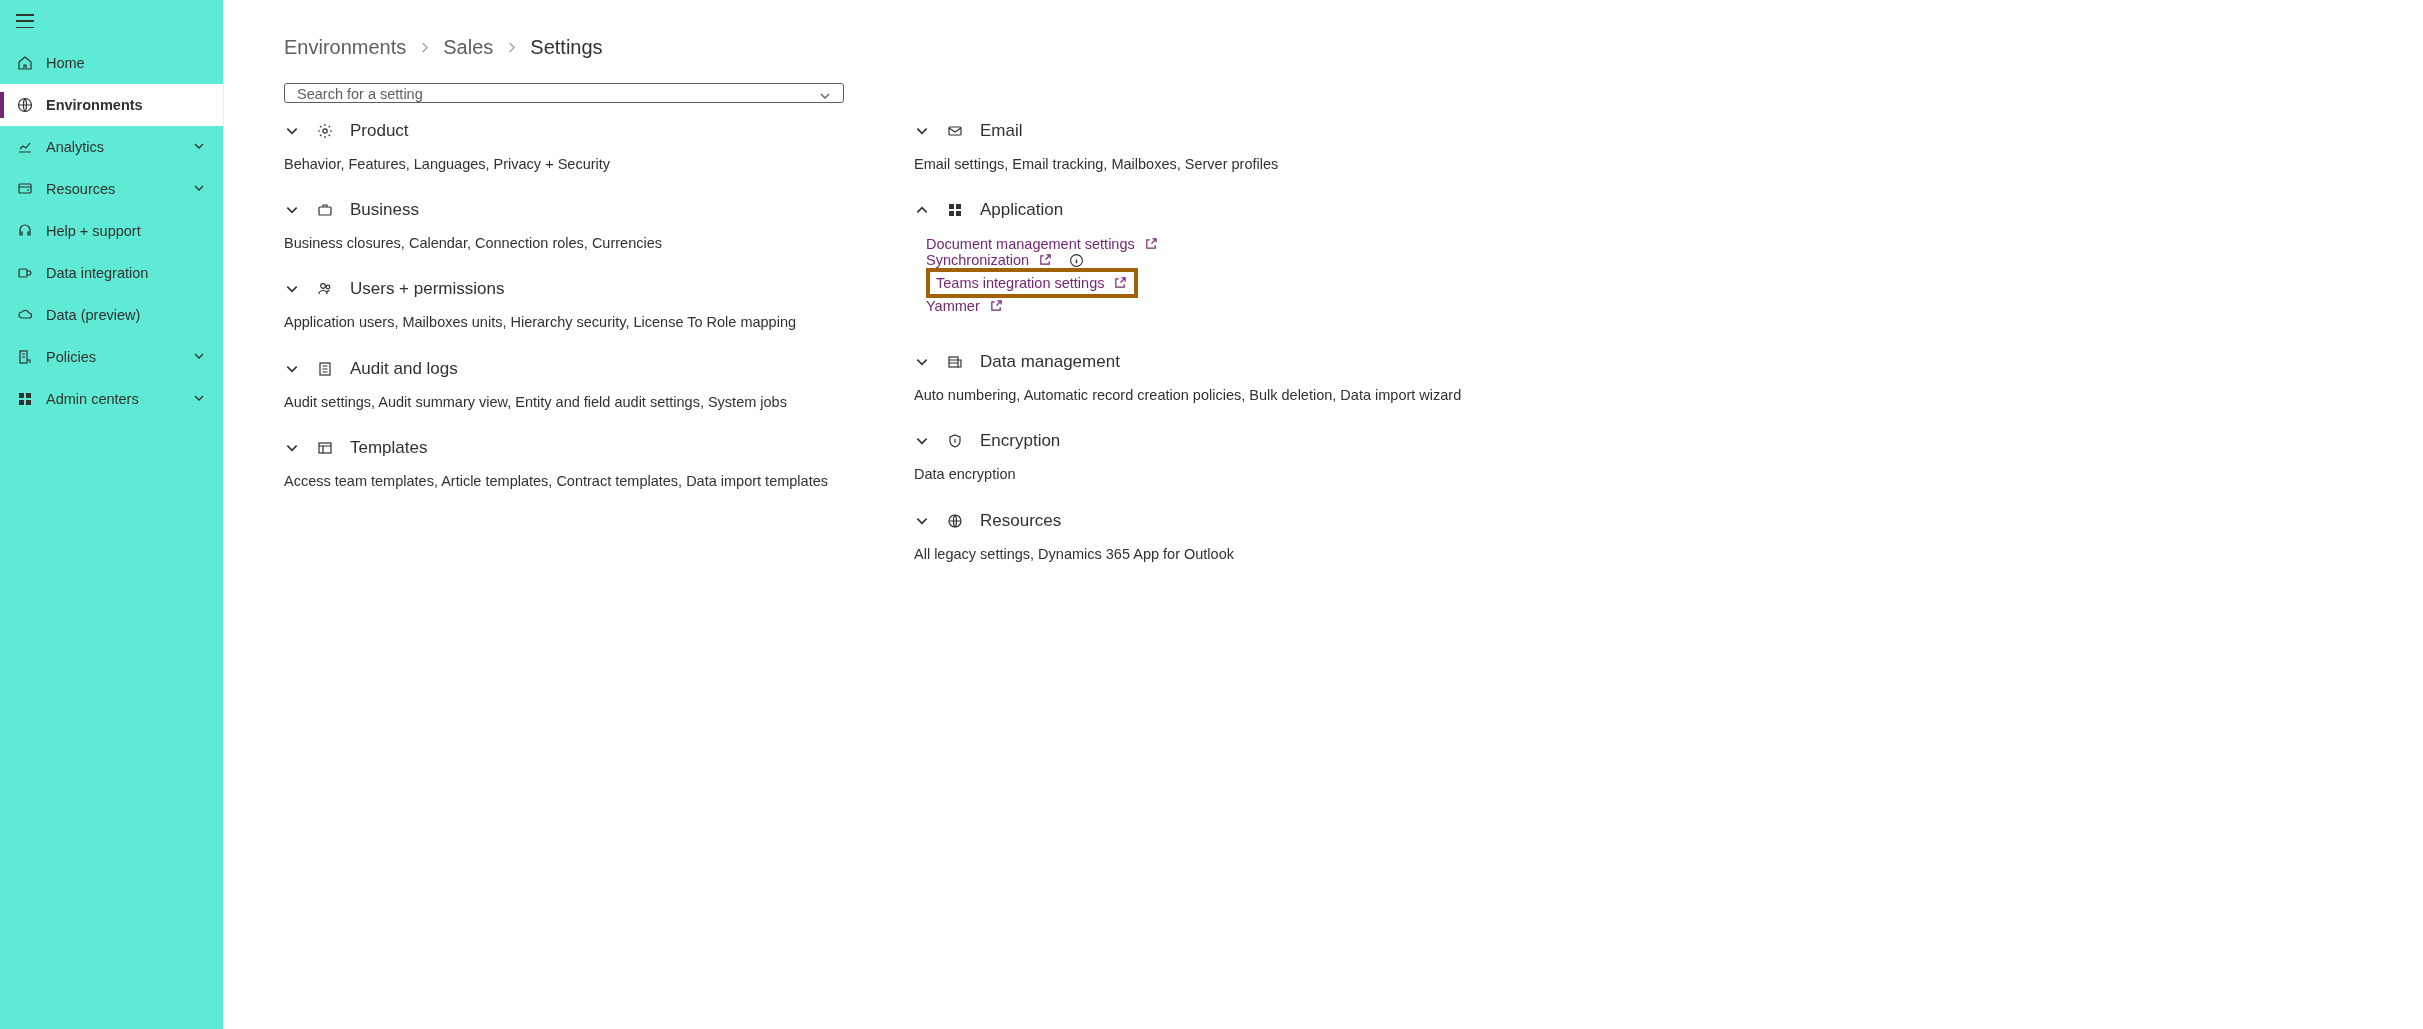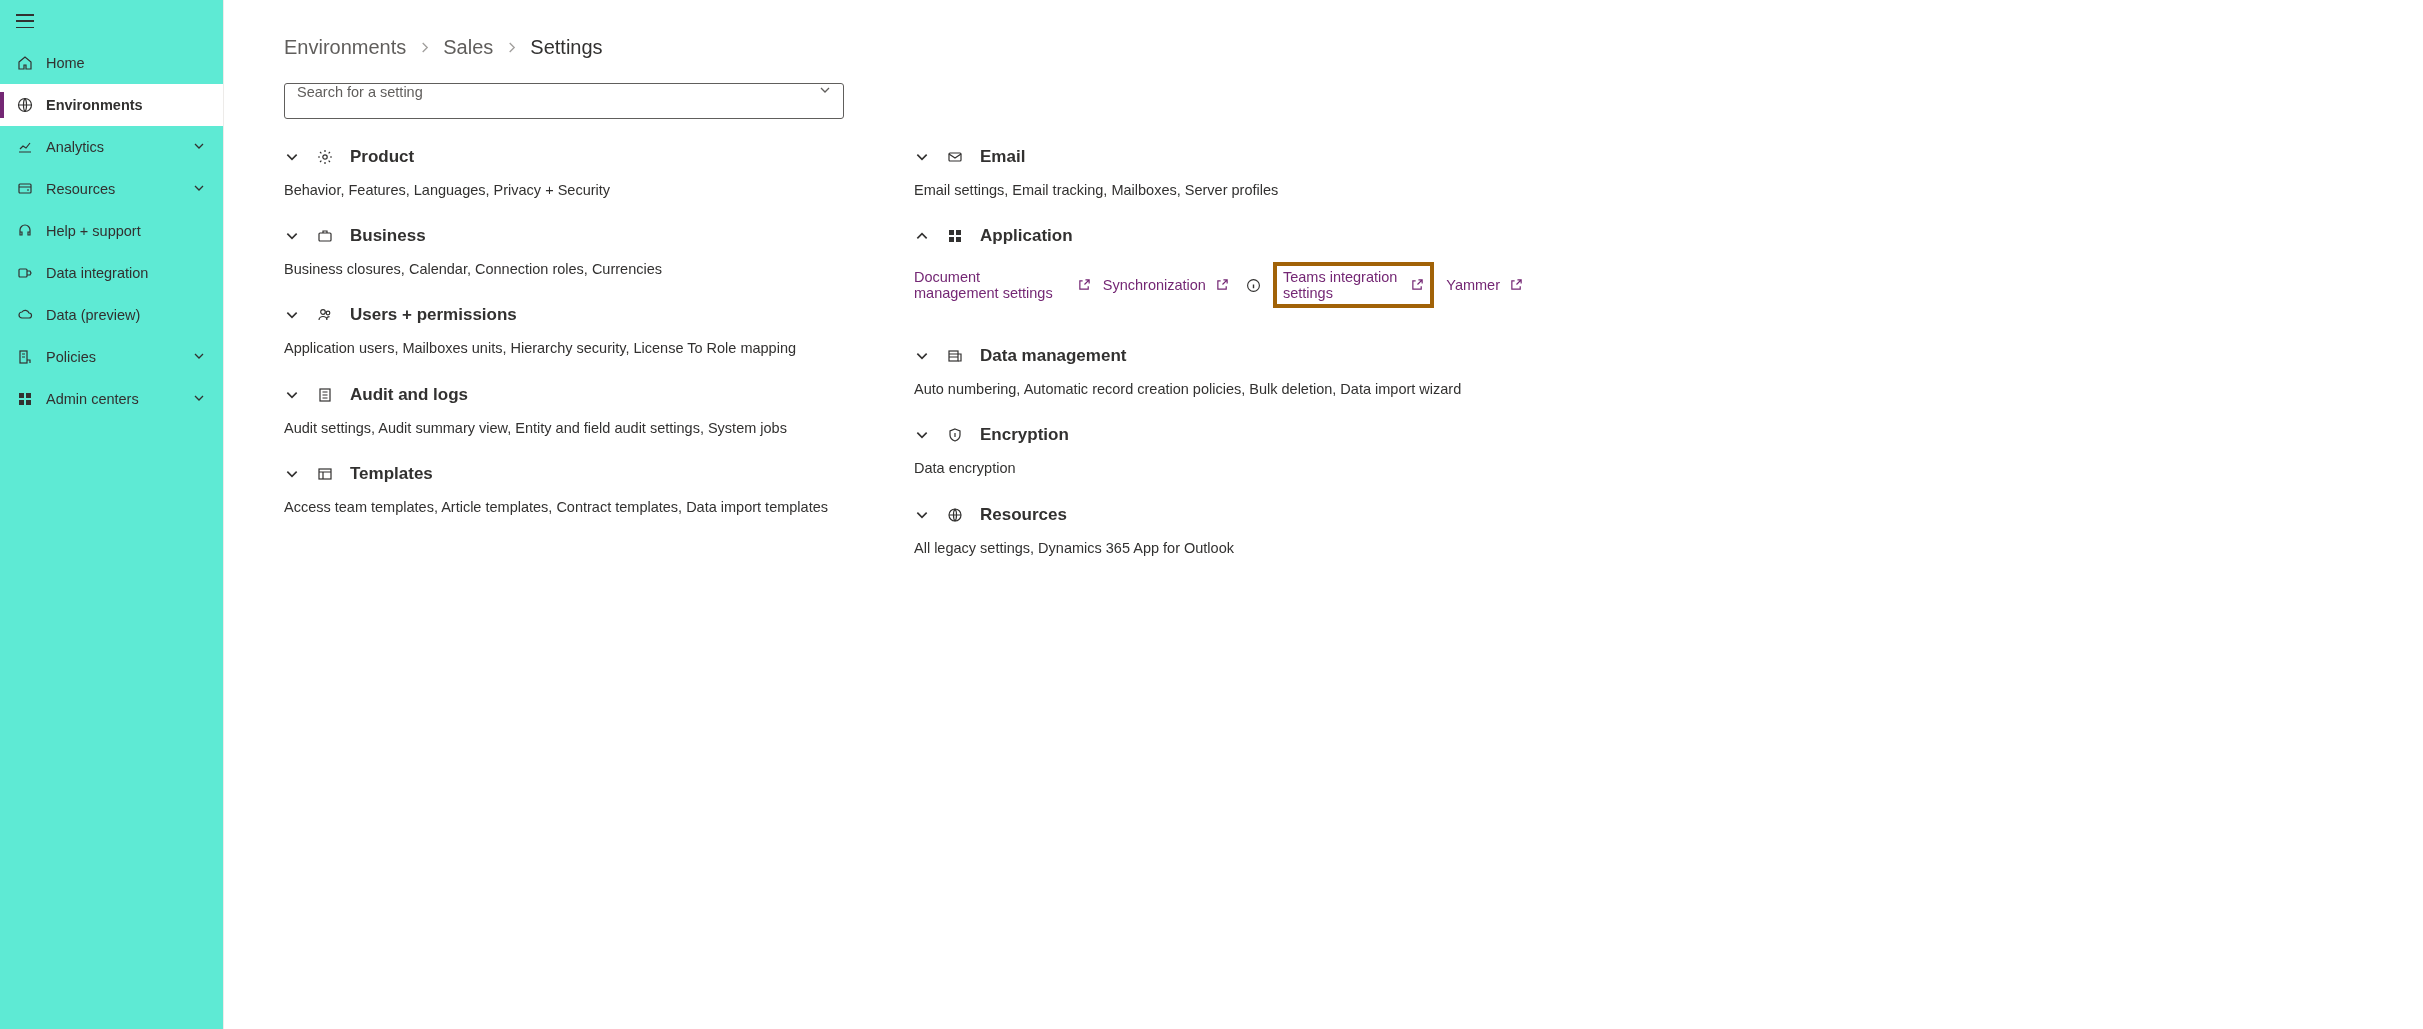--- a/index.html
+++ b/index.html
@@ -17,38 +17,38 @@
   .nav-label { flex: 1; font-size: 14.5px; }
   .nav-chevron { width: 14px; height: 14px; }
 
   .main { flex: 1; background: #fff; padding: 36px 60px; overflow-y: auto; }
   
   .breadcrumb { display: flex; align-items: center; gap: 14px; margin-bottom: 24px; font-size: 20px; }
   .breadcrumb-item { color: #605e5c; cursor: pointer; }
   .breadcrumb-item.current { color: #323130; font-weight: 400; cursor: default; }
   .breadcrumb-sep { color: #a19f9d; }
   
-  .searchbox { width: 560px; border: 1px solid #605e5c; border-radius: 3px; display: flex; align-items: flex-start; padding: 0 12px; height: 36px; margin-bottom: 22px; }
+  .searchbox { width: 560px; border: 1px solid #605e5c; border-radius: 3px; display: flex; align-items: flex-end; padding: 0 12px; height: 20px; margin-bottom: 12px; }
   .searchbox input { flex: 1; border: none; outline: none; font-size: 14.5px; color: #323130; background: transparent; }
   .searchbox input::placeholder { color: #605e5c; }
   .searchbox .chev { color: #605e5c; }
   
   .cols { display: flex; gap: 30px; }
   .col { flex: 0 0 auto; }
   .col.left { width: 600px; }
   .col.right { width: 610px; }
   
   .section { margin-bottom: 18px; }
   .section-header { display: flex; align-items: center; gap: 16px; padding: 6px 0; cursor: pointer; }
   .section-chevron { width: 16px; height: 16px; display:flex; align-items:center; justify-content:center; }
   .section-icon { width: 18px; height: 18px; display: flex; align-items: center; justify-content: center; }
-  .section-title { font-size: 17px; font-weight: 700; }
+  .section-title { font-size: 17px; font-weight: 400; }
   .section-summary { font-size: 14.5px; color: #323130; padding-top: 6px; line-height: 1.6; }
   
-  .links { display: flex; flex-direction: row; gap: 12px; padding-top: 10px; }
+  .links { display: flex; flex-direction: column; padding-top: 10px; margin-left: 12px; }
   .link-row { display: flex; align-items: center; gap: 10px; }
   .link { color: #742774; font-size: 14.5px; cursor: pointer; }
   .ext-icon { width: 14px; height: 14px; color: #742774; }
   .info-icon { width: 15px; height: 15px; color: #323130; margin-left: 6px; }
   
   .highlight-box { border: 4px solid #a16207; padding: 3px 6px; display: inline-flex; align-items: center; gap: 10px; }
 
   svg { display: block; }
 </style>
 </head>

